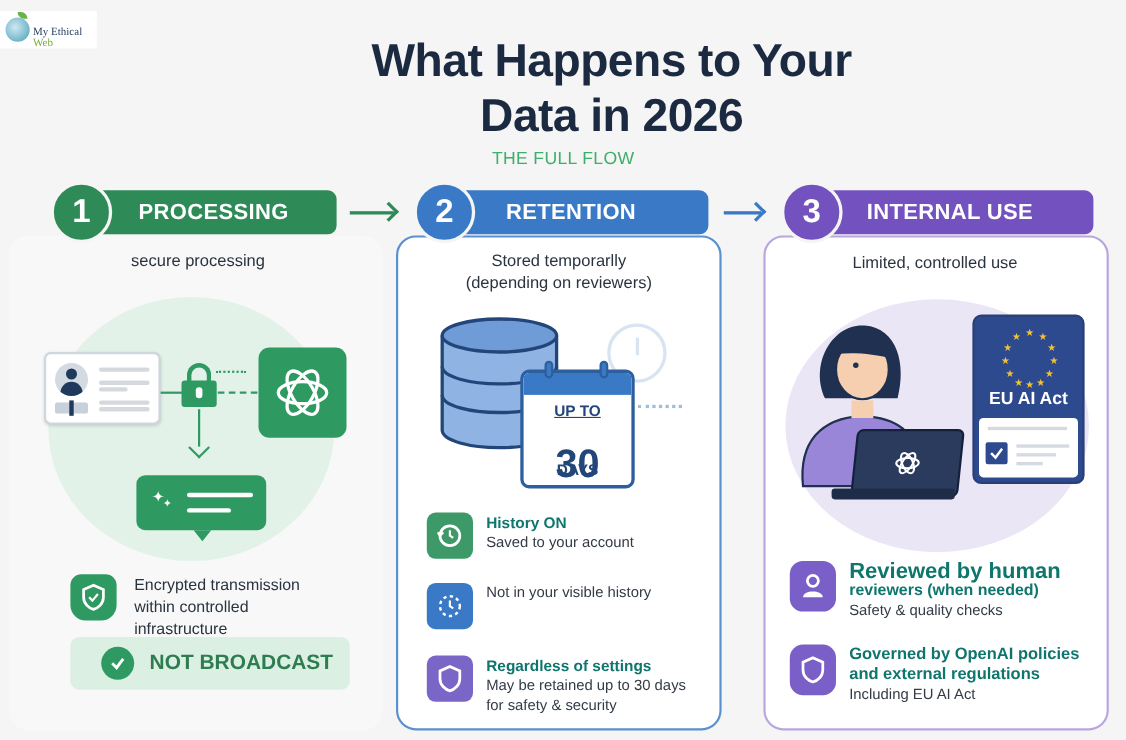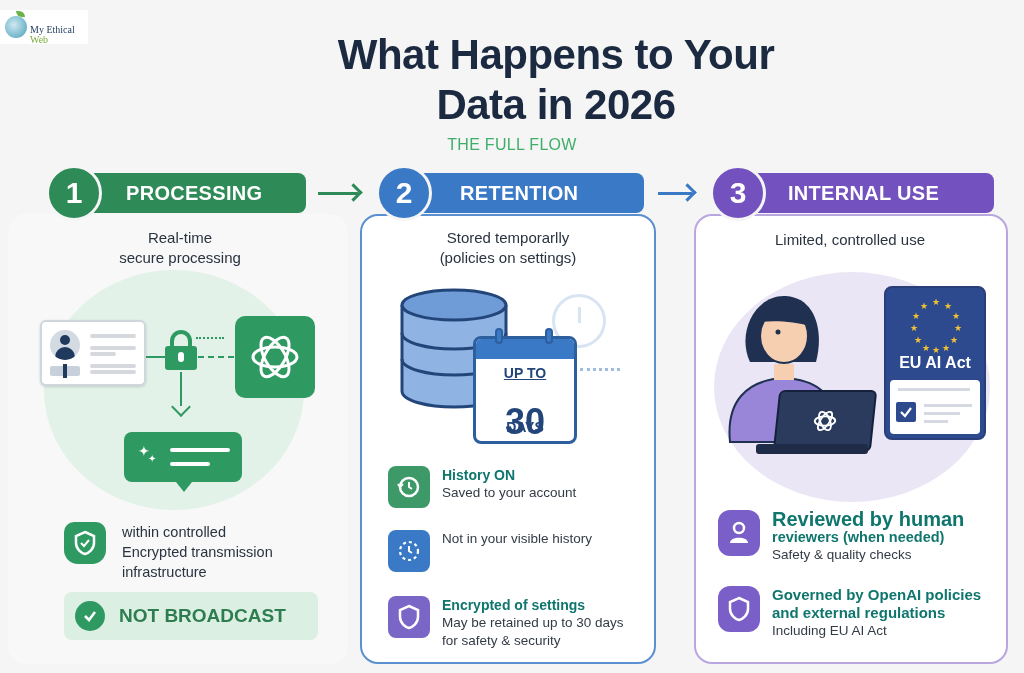--- a/index.html
+++ b/index.html
@@ -103,22 +103,22 @@
 
   .info-row { display: flex; gap: 12px; align-items: flex-start; }
   .sq-icon {
     width: 42px; height: 42px; border-radius: 8px; flex: 0 0 auto;
     display: flex; align-items: center; justify-content: center;
   }
   .info-title { font-weight: bold; font-size: 14px; color: #0f766e; line-height: 18px; }
   .info-sub { font-size: 13.5px; color: #333b46; line-height: 18px; }
 
   .not-broadcast {
-    left: 64px; top: 592px; width: 254px; height: 48px; border-radius: 8px; background: #dcefe3;
-    display: flex; align-items: center; gap: 14px; padding-left: 11px;
+    left: 64px; top: 579px; width: 254px; height: 48px; border-radius: 8px; background: #dcefe3;
+    display: flex; align-items: center; gap: 14px; padding-left: 28px;
     font-weight: bold; font-size: 19px; color: #2e7d50;
   }
   .check-circle {
     width: 30px; height: 30px; border-radius: 50%; background: #2e9a62;
     display: flex; align-items: center; justify-content: center;
   }
 
   
   .db { left: 398px; top: 287px; width: 112px; height: 122px; }
   .calendar {
@@ -179,21 +179,20 @@
 <div class="abs arrow" style="left:658px; top:192px; width:34px; background:#3a79c6; color:#3a79c6;"></div>
 
 <div class="abs step-bar purple" style="left:728px; top:173px; width:266px; padding-left:60px;">
   <span>INTERNAL USE</span>
 </div>
 <div class="abs step-num purple" style="left:710px; top:165px;">
   <span>3</span>
 </div>
 
 <div class="abs caption" style="left:60px; top:228px; width:240px;">
-  <div>Real-time</div>
   <div>secure processing</div>
 </div>
 
 <div class="abs circle1"></div>
 
 <div class="abs id-card">
   <div class="abs id-avatar">
     <div class="abs head"></div>
       <div class="abs body"></div>
   </div>
@@ -232,38 +231,38 @@
 </div>
 
 <div class="abs info-row" style="left:64px; top:522px; width:260px;">
   <div class="sq-icon" style="background:#2e9a62; border-radius:10px 10px 14px 14px;">
     <svg width="24" height="26" viewBox="0 0 24 26">
         <path d="M12 2 L21 6 V13 C21 19 16 23 12 24 C8 23 3 19 3 13 V6 Z" fill="none" stroke="#fff" stroke-width="2.5"></path>
         <path d="M8 13 L11 16 L16 10" fill="none" stroke="#fff" stroke-width="2"></path>
       </svg>
   </div>
   <div style="padding-left:4px;">
+    <div class="info-sub" style="font-size:14.5px; line-height:20px; color:#2a3340;">Encrypted transmission</div>
     <div class="info-sub" style="font-size:14.5px; line-height:20px; color:#2a3340;">within controlled</div>
-    <div class="info-sub" style="font-size:14.5px; line-height:20px; color:#2a3340;">Encrypted transmission</div>
     <div class="info-sub" style="font-size:14.5px; line-height:20px; color:#2a3340;">infrastructure</div>
   </div>
 </div>
 
 <div class="abs not-broadcast">
   <div class="check-circle">
     <svg width="18" height="18" viewBox="0 0 18 18">
         <path d="M4 9 L8 13 L14 5" fill="none" stroke="#fff" stroke-width="2.6"></path>
       </svg>
   </div>
   <span>NOT BROADCAST</span>
 </div>
 
 <div class="abs caption" style="left:380px; top:228px; width:256px;">
   <div>Stored temporarlly</div>
-  <div>(policies on settings)</div>
+  <div>(depending on reviewers)</div>
 </div>
 
 <div class="abs clock">
   <div class="abs" style="left:23px; top:10px; width:3px; height:16px; background:#d8e4f2;"></div>
 </div>
 <div class="abs" style="left:580px; top:368px; width:40px; border-top:3px dotted #9fbde0;"></div>
 
 <div class="abs db">
   <svg width="112" height="122" viewBox="0 0 112 122">
     <path d="M4 18 V104 C4 114 30 120 56 120 C82 120 108 114 108 104 V18" fill="#8fb4e3" stroke="#23467a" stroke-width="3"></path>
@@ -308,21 +307,21 @@
   </div>
 </div>
 
 <div class="abs info-row" style="left:388px; top:596px; width:266px;">
   <div class="sq-icon" style="background:#7a66c7;">
     <svg width="24" height="26" viewBox="0 0 24 26">
         <path d="M12 2 L21 6 V13 C21 19 16 23 12 24 C8 23 3 19 3 13 V6 Z" fill="none" stroke="#fff" stroke-width="2.5"></path>
       </svg>
   </div>
   <div>
-    <div class="info-title">Encrypted of settings</div>
+    <div class="info-title">Regardless of settings</div>
     <div class="info-sub">May be retained up to 30 days</div>
     <div class="info-sub">for safety &amp; security</div>
   </div>
 </div>
 
 <div class="abs caption" style="left:720px; top:230px; width:260px;">Limited, controlled use</div>
 
 <div class="abs circle3"></div>
 
 <div class="abs" style="left:716px; top:292px; width:160px; height:160px;">

